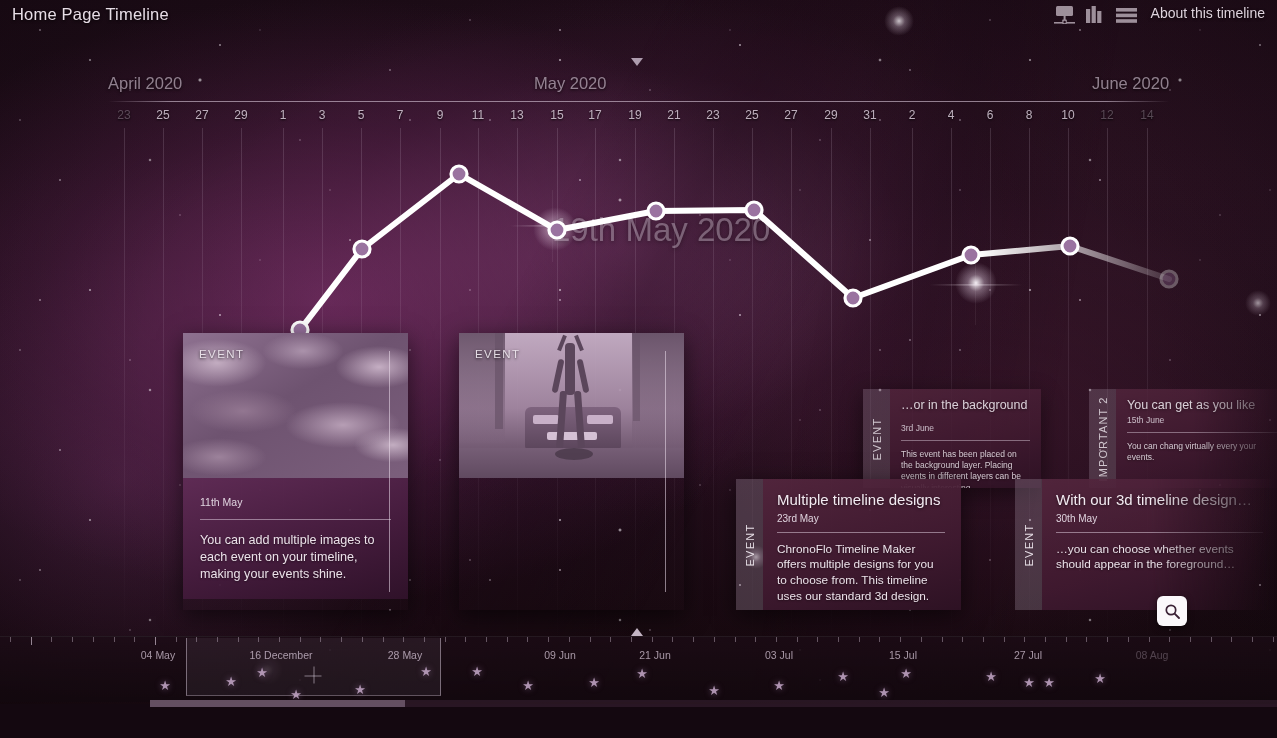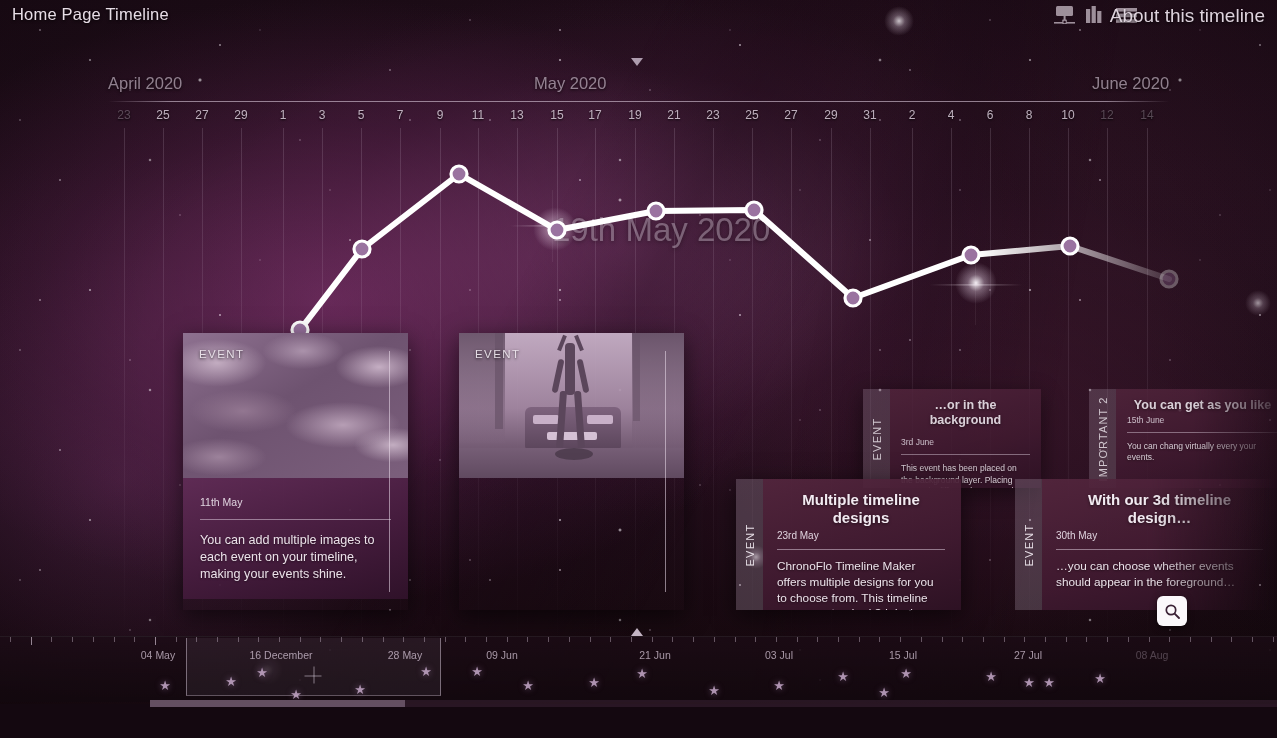--- a/index.html
+++ b/index.html
@@ -108,21 +108,21 @@
     font-size: 16.5px; color: #e7dde6; letter-spacing: .2px;
     text-shadow: 0 1px 3px rgba(0,0,0,.8);
   }
   .view-modes {
     position: absolute; right: 138px; top: 5px;
     display: flex; gap: 8px; align-items: flex-end;
   }
   .vm-icon { cursor: pointer; opacity: .72; }
   .about-link {
     position: absolute; right: 12px; top: 5px;
-    font-size: 19px; color: #ded3dd; cursor: pointer;
+    font-size: 14px; color: #ded3dd; cursor: pointer;
     text-shadow: 0 1px 3px rgba(0,0,0,.8);
   }
 
   
   .axis-wrap { position: absolute; left: 0; right: 0; top: 70px; height: 60px; z-index: 30; }
   .axis-line {
     position: absolute; left: 108px; right: 108px; top: 31px; height: 1px;
     background: linear-gradient(90deg, rgba(210,190,210,0) 0%, rgba(214,196,214,.62) 6%, rgba(214,196,214,.62) 94%, rgba(210,190,210,0) 100%);
   }
   .month-label {
@@ -172,23 +172,22 @@
     text-shadow: 0 1px 3px rgba(0,0,0,.75);
   }
   .card-body {
     padding: 14px 17px 16px 17px;
     background: linear-gradient(165deg, rgba(96,44,86,.93) 0%, rgba(70,28,62,.95) 55%, rgba(48,18,42,.96) 100%);
   }
   .card-body.dim {
     background: linear-gradient(165deg, rgba(84,38,62,.92) 0%, rgba(64,26,48,.94) 60%, rgba(46,18,36,.95) 100%);
   }
   .card-title {
-    font-size: 16.5px; font-weight: 700; color: #f2eaf1; line-height: 1.17;
+    font-size: 16.5px; font-weight: 400; color: #f2eaf1; line-height: 1.17;
     text-shadow: 0 1px 3px rgba(0,0,0,.5);
-    text-align: center;
   }
   .card-date {
     margin-top: 4px; font-size: 10.5px; color: rgba(236,226,236,.92);
   }
   .card-rule {
     margin: 11px 0 0 0; height: 1px;
     background: rgba(232,216,232,.5);
   }
   .card-text {
     margin-top: 12px; font-size: 12.6px; line-height: 1.34; color: #ece2ea;
@@ -623,21 +622,21 @@
         <div class="mm-tick" style="left: 1190px;"></div>
         <div class="mm-tick" style="left: 1211px;"></div>
         <div class="mm-tick" style="left: 1231px;"></div>
         <div class="mm-tick" style="left: 1252px;"></div>
         <div class="mm-tick" style="left: 1273px;"></div>
       </div>
     <div id="mm-labels">
         <div class="mm-label" style="left: 158px;">04 May</div>
         <div class="mm-label" style="left: 281px;">16 December</div>
         <div class="mm-label" style="left: 405px;">28 May</div>
-        <div class="mm-label" style="left: 502px;">09 Jun</div>
+        <div class="mm-label" style="left: 560px;">09 Jun</div>
         <div class="mm-label" style="left: 655px;">21 Jun</div>
         <div class="mm-label" style="left: 779px;">03 Jul</div>
         <div class="mm-label" style="left: 903px;">15 Jul</div>
         <div class="mm-label" style="left: 1028px;">27 Jul</div>
         <div class="mm-label faded" style="left: 1152px;">08 Aug</div>
       </div>
     <div class="mm-selection" id="mm-selection" style="left: 186px; width: 255px;"></div>
     <div class="mm-cross" id="mm-cross" style="top: 38px; left: 313px;"></div>
     <div class="mm-caret" id="mm-caret" style="left: 637px;"></div>
   </div>

